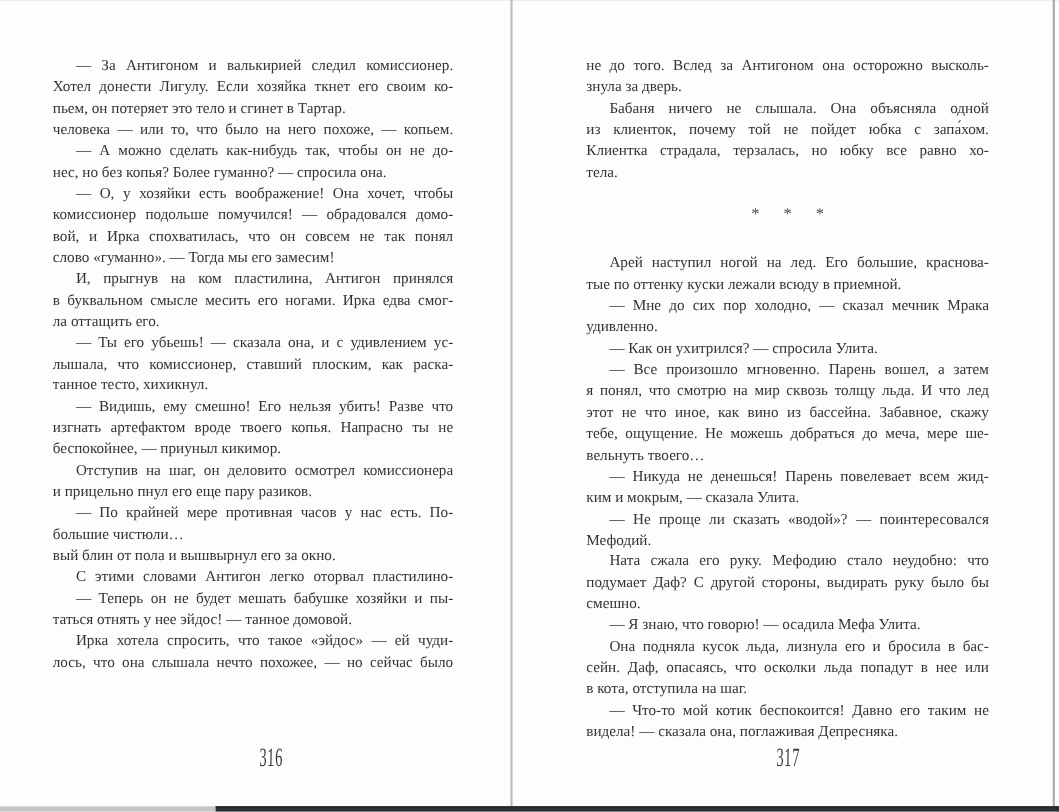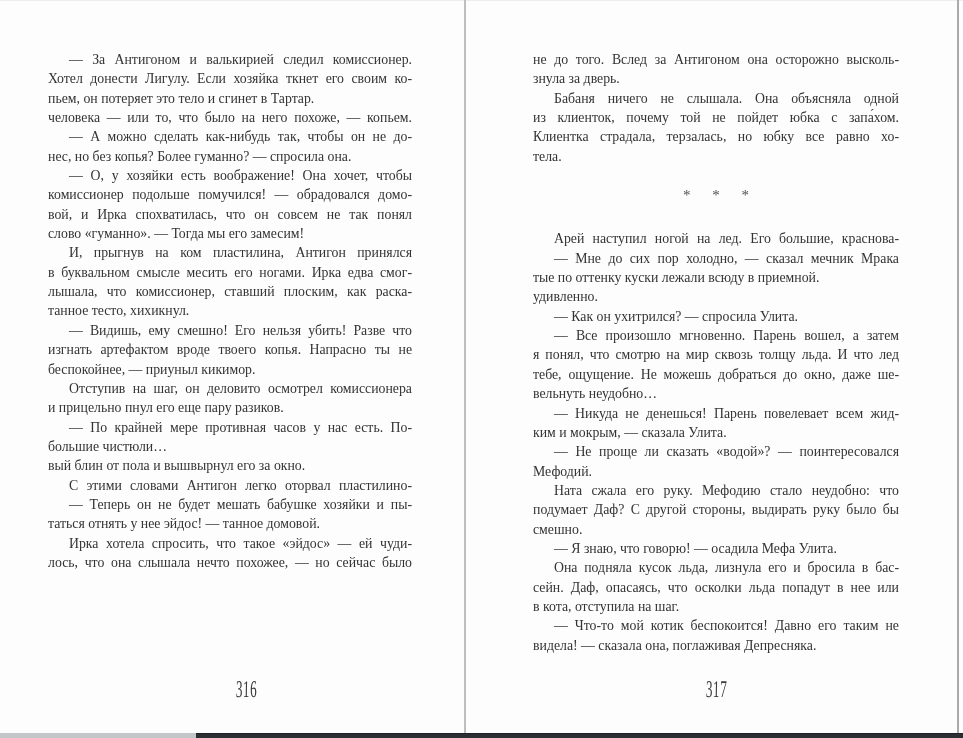--- a/index.html
+++ b/index.html
@@ -84,20 +84,22 @@
         <div class="line">пьем, он потеряет это тело и сгинет в Тартар.</div>
         <div class="line j">человека — или то, что было на него похоже, — копьем.</div>
         <div class="line j in">— А можно сделать как-нибудь так, чтобы он не до-</div>
         <div class="line">нес, но без копья? Более гуманно? — спросила она.</div>
         <div class="line j in">— О, у хозяйки есть воображение! Она хочет, чтобы</div>
         <div class="line j">комиссионер подольше помучился! — обрадовался домо-</div>
         <div class="line j">вой, и Ирка спохватилась, что он совсем не так понял</div>
         <div class="line">слово «гуманно». — Тогда мы его замесим!</div>
         <div class="line j in">И, прыгнув на ком пластилина, Антигон принялся</div>
         <div class="line j">в буквальном смысле месить его ногами. Ирка едва смог-</div>
+        <div class="line">ла оттащить его.</div>
+        <div class="line j in">— Ты его убьешь! — сказала она, и с удивлением ус-</div>
         <div class="line j">лышала, что комиссионер, ставший плоским, как раска-</div>
         <div class="line">танное тесто, хихикнул.</div>
         <div class="line j in">— Видишь, ему смешно! Его нельзя убить! Разве что</div>
         <div class="line j">изгнать артефактом вроде твоего копья. Напрасно ты не</div>
         <div class="line">беспокойнее, — приуныл кикимор.</div>
         <div class="line j in">Отступив на шаг, он деловито осмотрел комиссионера</div>
         <div class="line">и прицельно пнул его еще пару разиков.</div>
         <div class="line j in">— По крайней мере противная часов у нас есть. По-</div>
         <div class="line">большие чистюли…</div>
         <div class="line">вый блин от пола и вышвырнул его за окно.</div>
@@ -117,28 +119,29 @@
   <div class="page page-right">
     <div class="page-text">
         <div class="line j">не до того. Вслед за Антигоном она осторожно высколь-</div>
         <div class="line">знула за дверь.</div>
         <div class="line j in">Бабаня ничего не слышала. Она объясняла одной</div>
         <div class="line j">из клиенток, почему той не пойдет юбка с запа́хом.</div>
         <div class="line j">Клиентка страдала, терзалась, но юбку все равно хо-</div>
         <div class="line">тела.</div>
         <div class="separator">* * *</div>
         <div class="line j in">Арей наступил ногой на лед. Его большие, краснова-</div>
+        <div class="line">тые по оттенку куски лежали всюду в приемной.</div>
         <div class="line j in">— Мне до сих пор холодно, — сказал мечник Мрака</div>
-        <div class="line">тые по оттенку куски лежали всюду в приемной.</div>
         <div class="line">удивленно.</div>
         <div class="line in">— Как он ухитрился? — спросила Улита.</div>
         <div class="line j in">— Все произошло мгновенно. Парень вошел, а затем</div>
         <div class="line j">я понял, что смотрю на мир сквозь толщу льда. И что лед</div>
-        <div class="line j">тебе, ощущение. Не можешь добраться до окно, даже ше-</div>
-        <div class="line">вельнуть неудобно…</div>
+        <div class="line j">этот не что иное, как вино из бассейна. Забавное, скажу</div>
+        <div class="line j">тебе, ощущение. Не можешь добраться до меча, мере ше-</div>
+        <div class="line">вельнуть твоего…</div>
         <div class="line j in">— Никуда не денешься! Парень повелевает всем жид-</div>
         <div class="line">ким и мокрым, — сказала Улита.</div>
         <div class="line j in">— Не проще ли сказать «водой»? — поинтересовался</div>
         <div class="line">Мефодий.</div>
         <div class="line j in">Ната сжала его руку. Мефодию стало неудобно: что</div>
         <div class="line j">подумает Даф? С другой стороны, выдирать руку было бы</div>
         <div class="line">смешно.</div>
         <div class="line in">— Я знаю, что говорю! — осадила Мефа Улита.</div>
         <div class="line j in">Она подняла кусок льда, лизнула его и бросила в бас-</div>
         <div class="line j">сейн. Даф, опасаясь, что осколки льда попадут в нее или</div>

